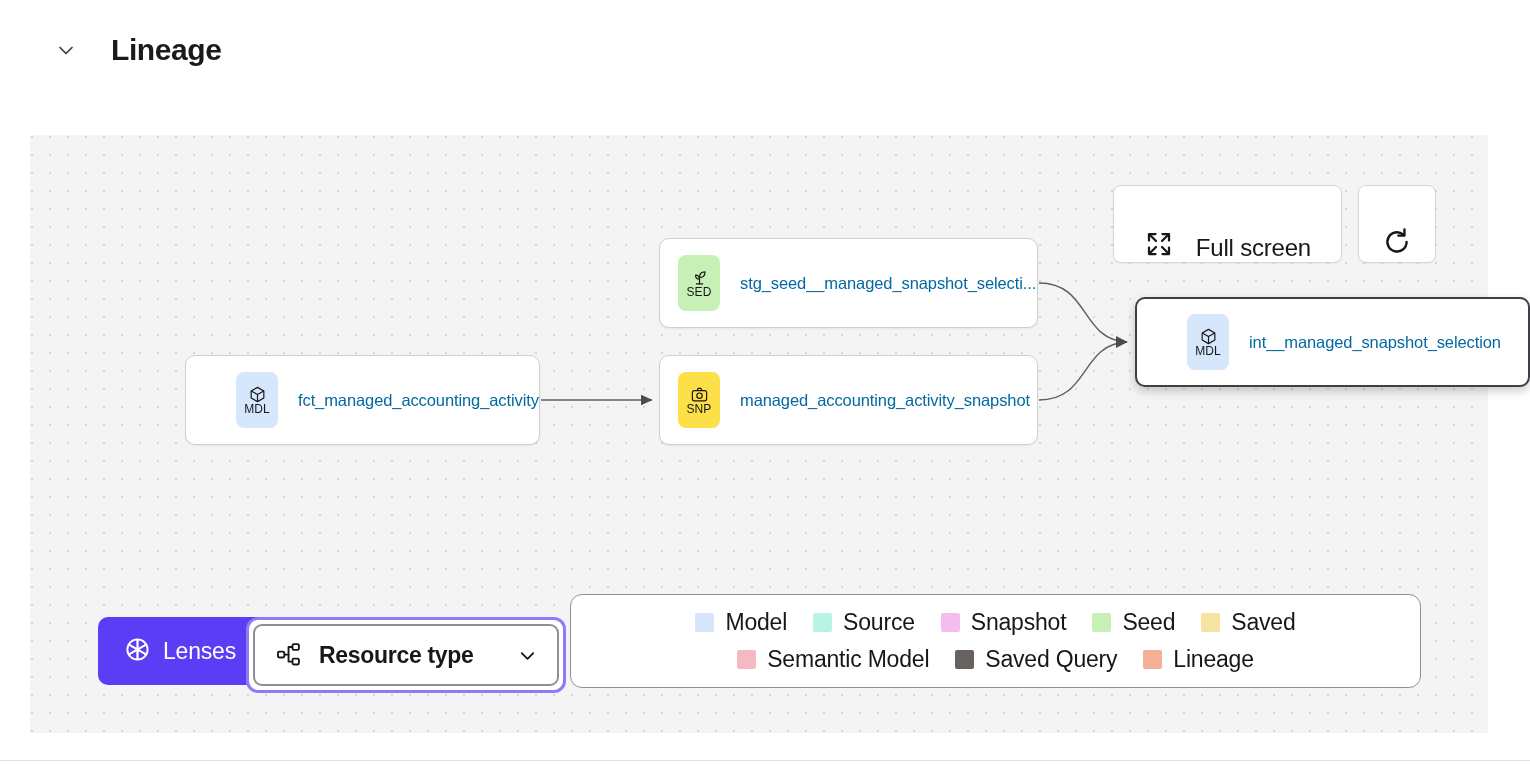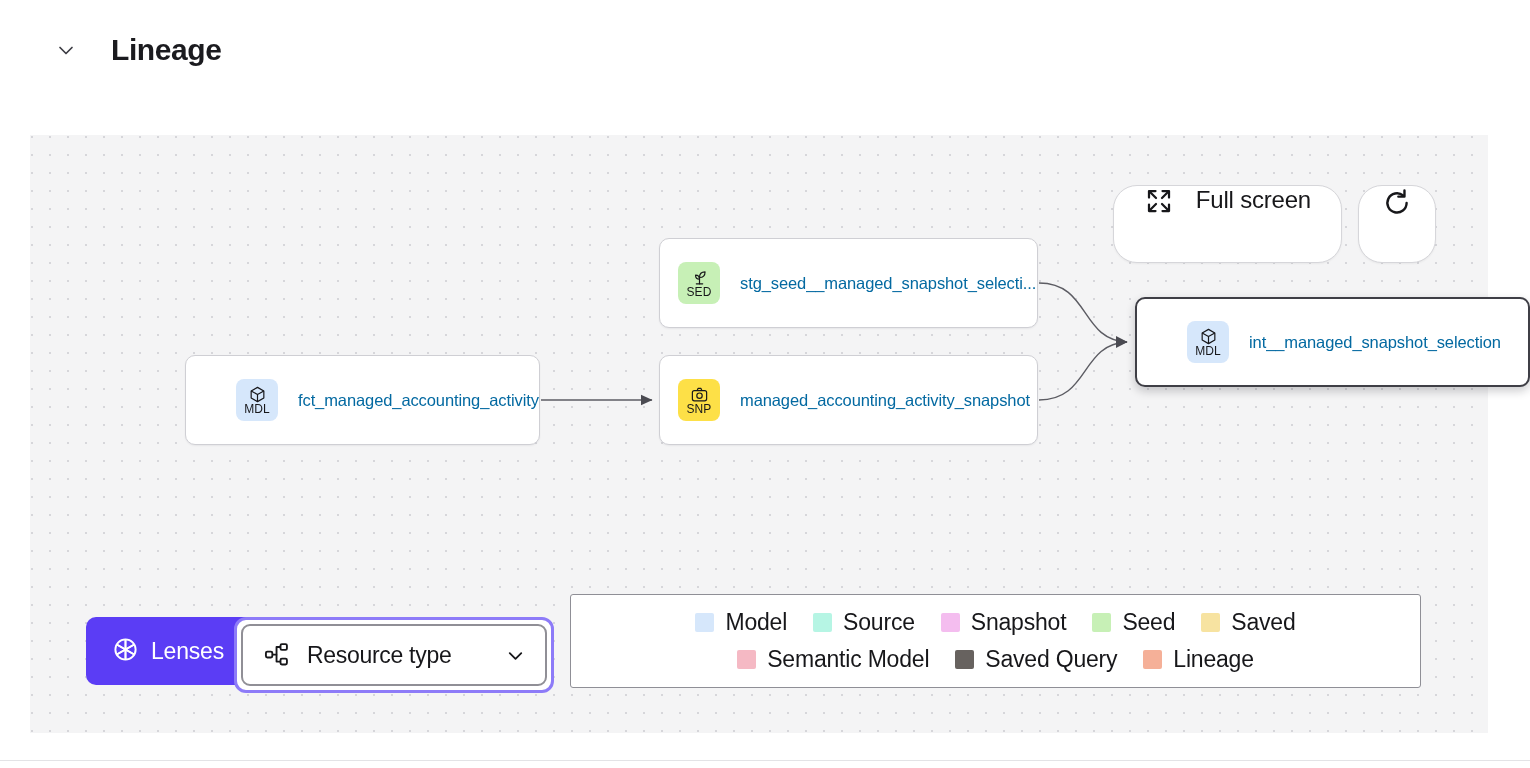--- a/index.html
+++ b/index.html
@@ -65,21 +65,21 @@
     padding-left: 18px;
     cursor: pointer;
     box-shadow: 0 1px 2px rgba(16,17,26,0.06);
   }
   .node.selected {
     border: 2px solid #3f3f46;
     box-shadow: 0 4px 10px rgba(16,17,26,0.22);
     z-index: 5;
   }
   .node-badge {
-    width: 42px; height: 42px;
+    width: 42px; height: 56px;
     border-radius: 8px;
     display: flex; flex-direction: column;
     align-items: center; justify-content: center;
     flex: 0 0 auto;
   }
   .node-badge svg { display: block; margin-bottom: -1px; }
   .badge-abbrev {
     font-size: 12px;
     font-weight: 400;
     color: #17171a;
@@ -101,39 +101,39 @@
 
   
   .canvas-controls {
     position: absolute;
     right: 52px; top: 50px;
     display: flex; align-items: center; gap: 16px;
   }
   .ctrl-btn {
     background: #ffffff;
     border: 1px solid #d6d6da;
-    border-radius: 24px;
+    border-radius: 8px;
     height: 78px;
-    display: flex; align-items: flex-start; justify-content: center;
+    display: flex; align-items: flex-end; justify-content: center;
     cursor: pointer;
     box-shadow: 0 1px 2px rgba(16,17,26,0.05);
   }
   .ctrl-fullscreen { padding: 0 30px; gap: 22px; }
   .ctrl-refresh { width: 78px; }
   .ctrl-label {
     font-size: 24px;
     font-weight: 500;
     color: #17171a;
     letter-spacing: -0.2px;
   }
 
   
   .lenses-group {
     position: absolute;
-    left: 36px; bottom: 40px;
+    left: 48px; bottom: 40px;
     display: flex; align-items: stretch; padding-left: 20px;
   }
   .lenses-button {
     background: #5b3df5;
     border: none;
     border-radius: 10px 0 0 10px;
     height: 68px;
     padding: 0 22px 0 26px;
     display: flex; align-items: center; gap: 12px;
     cursor: pointer;
@@ -161,34 +161,34 @@
     border: 2px solid #908f96;
     border-radius: 9px;
     height: 62px;
     padding: 0 18px 0 20px;
     display: flex; align-items: center; gap: 16px;
     cursor: pointer;
     min-width: 306px;
   }
   .resource-type-label {
     font-size: 23px;
-    font-weight: 400;
+    font-weight: 700;
     color: #17171a;
     letter-spacing: -0.3px;
   }
   .rt-chevron { margin-left: auto; display: flex; align-items: center; }
 
   
   .legend {
     position: absolute;
     left: 540px; bottom: 45px;
     width: 851px;
     background: #ffffff;
     border: 1px solid #8f8f96;
-    border-radius: 3px;
+    border-radius: 12px;
     padding: 16px 0 16px 0;
     display: flex; flex-direction: column;
     align-items: center;
     gap: 14px;
   }
   .legend-row {
     display: flex; align-items: center;
     gap: 26px;
   }
   .legend-item { display: flex; align-items: center; gap: 11px; }

